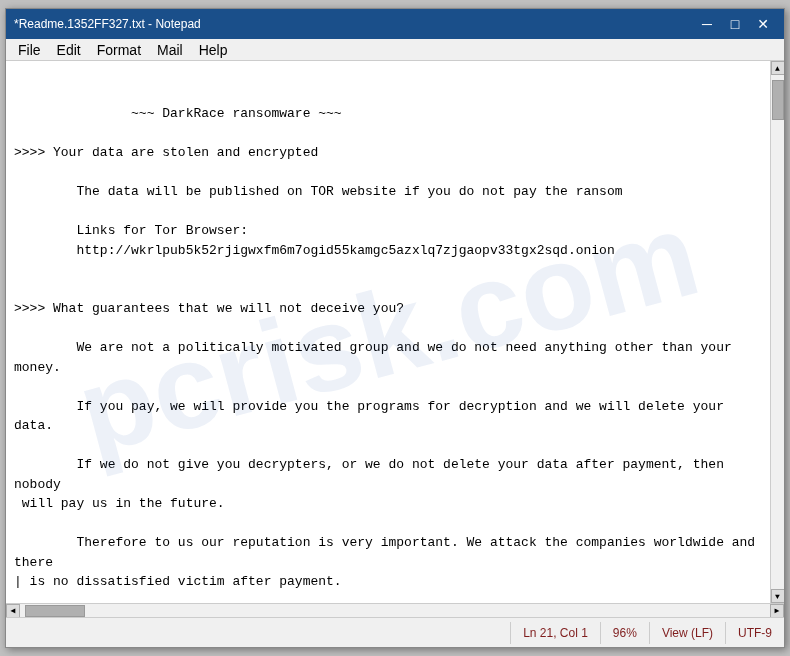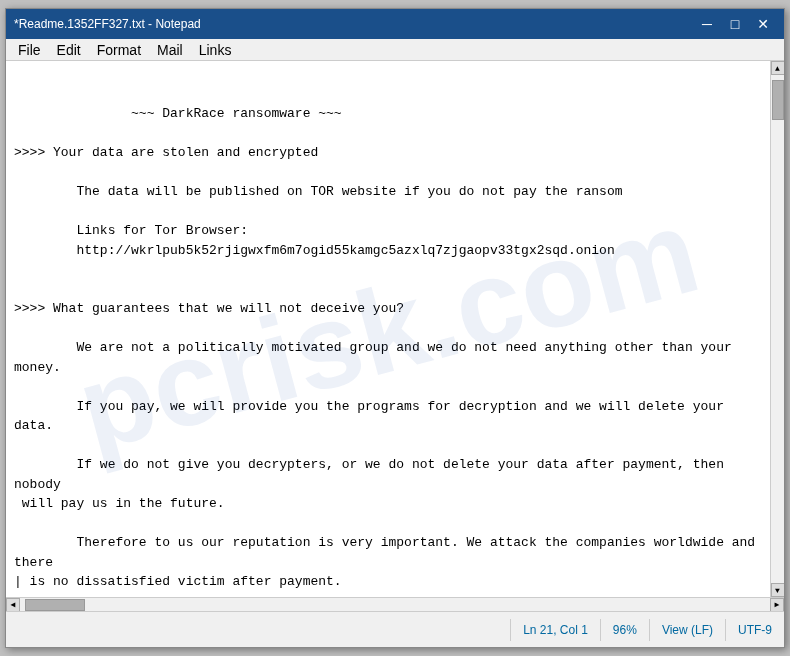--- a/index.html
+++ b/index.html
@@ -146,28 +146,28 @@
       font-size: 120px;
       color: rgba(30, 80, 160, 0.08);
       font-weight: bold;
       font-family: Arial, sans-serif;
       pointer-events: none;
       user-select: none;
       white-space: nowrap;
     }
 
     .status-bar {
-      height: 36px;
+      height: 30px;
       background: #f0f0f0;
       border-top: 1px solid #ccc;
       display: flex;
       align-items: center;
       font-family: 'Segoe UI', Arial, sans-serif;
       font-size: 12px;
-      color: #0369a1;
+      color: #7f1d1d;
     }
 
     .status-left {
       padding-left: 8px;
       flex: 1;
     }
 
     .status-right {
       display: flex;
     }
@@ -235,21 +235,21 @@
       <button class="title-btn">□</button>
       <button class="title-btn close">✕</button>
     </div>
   </div>
 
   <div class="menu-bar">
     <span class="menu-item">File</span>
     <span class="menu-item">Edit</span>
     <span class="menu-item">Format</span>
     <span class="menu-item">Mail</span>
-    <span class="menu-item">Links</span>
+    <span class="menu-item">Help</span>
   </div>
 
   <div class="editor-area">
     <div class="text-content">
       <div class="watermark">pcrisk.com</div>
       <span>         ~~~ DarkRace ransomware ~~~
 
 &gt;&gt;&gt;&gt; Your data are stolen and encrypted
 
         The data will be published on TOR website if you do not pay the ransom

